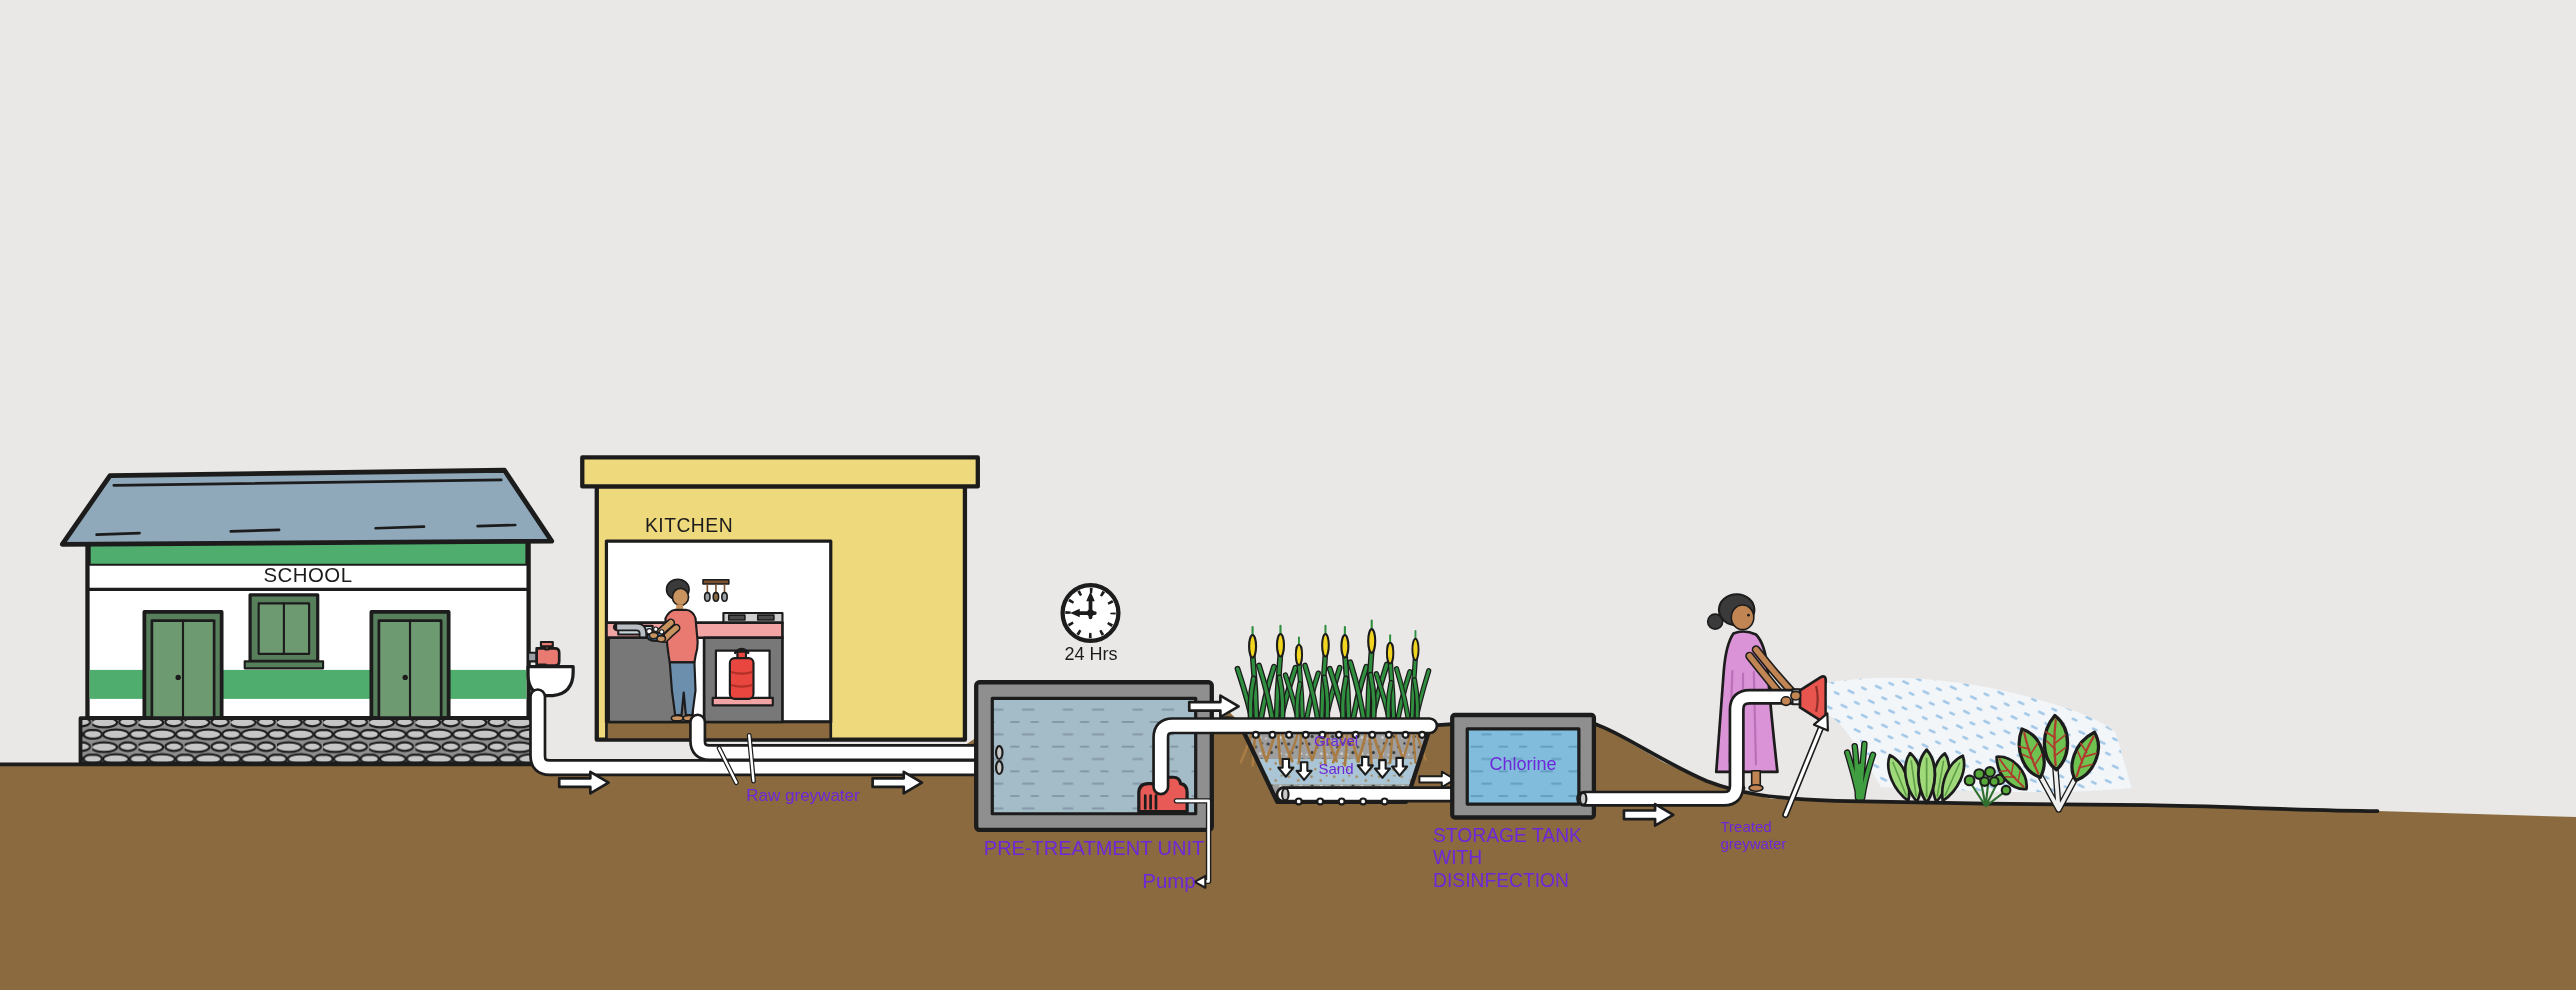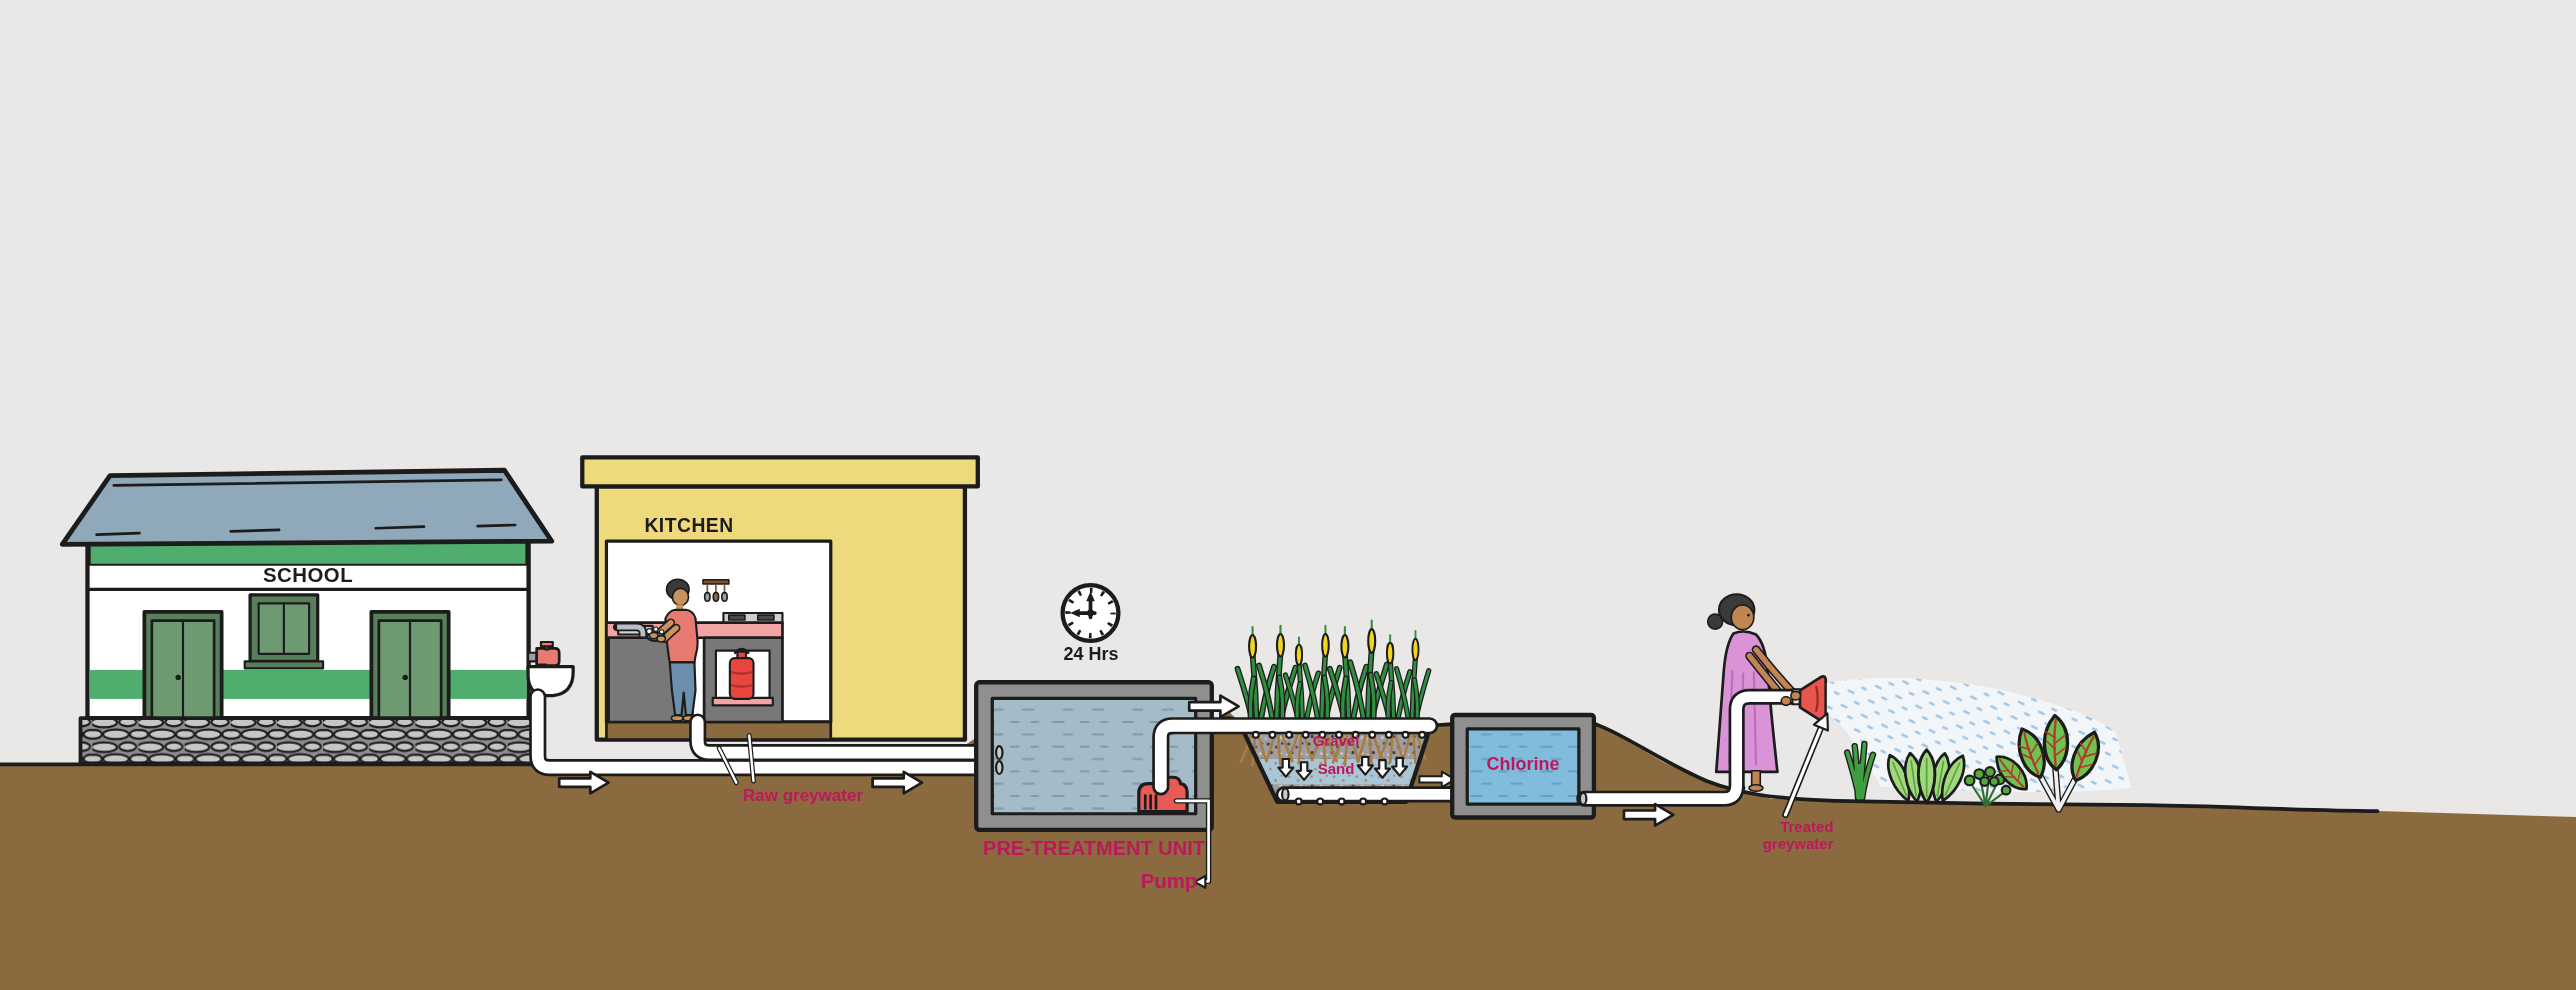--- a/index.html
+++ b/index.html
@@ -35,24 +35,24 @@
   .fDish{fill:var(--dish-blue)}.fGrey{fill:#c9c9c9}
   .pB{stroke:var(--ink);fill:none;stroke-linecap:round;stroke-linejoin:round}
   .pW{stroke:#fff;fill:none;stroke-linecap:round;stroke-linejoin:round}
   .rb{stroke:var(--ink);fill:none;stroke-linecap:round}
   .rg{stroke:var(--reed-green);fill:none;stroke-linecap:round}
   .rt{stroke:var(--root-brown);fill:none;stroke-linecap:round}
   .vein{stroke:var(--chard-vein);fill:none;stroke-linecap:round}
   .fold{stroke:var(--dress-fold);fill:none;stroke-linecap:round}
   .stemW{stroke:#f0f0f0;fill:none;stroke-linecap:round}
   .stemP{stroke:#2f7030;fill:none;stroke-linecap:round}
-  .lbl{position:absolute;transform:translate(-50%,-50%);font-weight:bold;text-align:right;
+  .lbl{position:absolute;transform:translate(-50%,-50%);font-weight:normal;text-align:left;
        line-height:1.16;white-space:nowrap;}
   .wrap{white-space:normal;}
-  .dark{color:var(--ink)} .lite{color:#be185d}
+  .dark{color:var(--ink)} .lite{color:#6d28d9}
 </style>
 </head>
 <body>
 
 <div class="scene">
 <svg viewBox="0 0 4800 1846" width="2576" height="991">
 <defs>
   <pattern id="pStone" width="86" height="46" patternUnits="userSpaceOnUse">
     <rect width="86" height="46" style="fill:var(--stone-bg)"></rect>
     <ellipse cx="22" cy="12" rx="24" ry="9" style="fill:var(--stone);stroke:var(--ink);stroke-width:4"></ellipse>
@@ -407,18 +407,19 @@
   <polygon points="3405,1329 3406,1361 3380,1350" class="fW o" stroke-width="4"></polygon>
 </g>
 </svg>
 
 <div class="lbl dark" style="left:308px;top:576px;font-size:20.4px;letter-spacing:0.5px">SCHOOL</div>
 <div class="lbl dark" style="left:689px;top:526px;font-size:19.3px;letter-spacing:0.5px">KITCHEN</div>
 <div class="lbl dark" style="left:1091px;top:654px;font-size:18px">24 Hrs</div>
 <div class="lbl lite" style="left:803px;top:796px;font-size:17px">Raw greywater</div>
 <div class="lbl lite" style="left:1094px;top:849px;font-size:20px">PRE-TREATMENT UNIT</div>
 <div class="lbl lite" style="left:1169px;top:882px;font-size:20.4px">Pump</div>
+<div class="lbl lite wrap" style="left:1524px;top:859px;font-size:19.3px;width:182px">STORAGE TANK WITH DISINFECTION</div>
 <div class="lbl lite" style="left:1523px;top:764px;font-size:18px">Chlorine</div>
 <div class="lbl lite" style="left:1336px;top:741px;font-size:15px">Gravel</div>
 <div class="lbl lite" style="left:1336px;top:769px;font-size:15px">Sand</div>
 <div class="lbl lite wrap" style="left:1777px;top:835px;font-size:15px;width:113px">Treated greywater</div>
 </div>
 
 
 </body></html>

